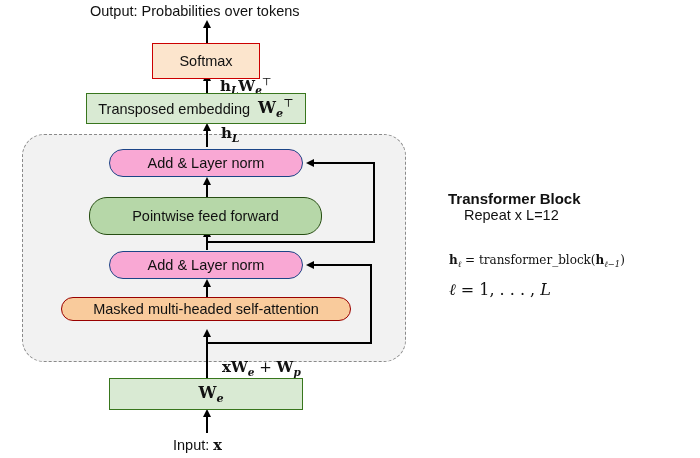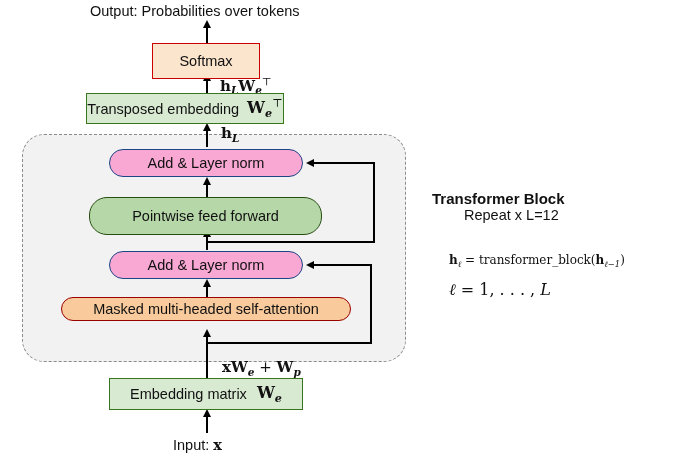--- a/index.html
+++ b/index.html
@@ -55,21 +55,21 @@
 <div class="label" style="left:90px;top:3px;font-size:14.5px;">Output: Probabilities over tokens</div>
 
 <div class="box rect-red" style="left:152px;top:43px;width:108px;height:36px;">
   <span>Softmax</span>
 </div>
 
 <div class="label mb" style="left:220px;top:75px;font-size:15px;">
   <span>h</span><span class="sub mi">L</span><span>W</span><span class="sub mi">e</span><span class="sup math" style="font-weight:normal">⊤</span>
 </div>
 
-<div class="box rect-green" style="left:86px;top:93px;width:198px;height:31px;">
+<div class="box rect-green" style="left:86px;top:93px;width:220px;height:31px;">
   <span>Transposed embedding</span>
   <span class="mb" style="margin-left:8px;font-size:16px;">
     <span>W</span><span class="sub mi">e</span><span class="sup math" style="font-weight:normal">⊤</span>
   </span>
 </div>
 
 <div class="label mb" style="left:221px;top:124px;font-size:15px;">
   <span>h</span><span class="sub mi">L</span>
 </div>
 
@@ -87,31 +87,30 @@
 
 <div class="box pill-orange" style="left:61px;top:297px;width:290px;height:24px;">
   <span>Masked multi-headed self-attention</span>
 </div>
 
 <div class="label mb" style="left:222px;top:358px;font-size:15px;background:transparent;">
   <span>x</span><span>W</span><span class="sub mi">e</span><span class="math" style="font-weight:normal"> + </span><span>W</span><span class="sub mi">p</span>
 </div>
 
 <div class="box rect-green" style="left:109px;top:378px;width:194px;height:32px;">
-  <span>Embedding matrix</span>
   <span class="mb" style="margin-left:10px;font-size:16px;">
     <span>W</span><span class="sub mi">e</span>
   </span>
 </div>
 
 <div class="label" style="left:173px;top:436px;font-size:14.5px;">
   <span>Input: </span><span class="mb">x</span>
 </div>
 
-<div class="label" style="left:432px;top:190px;font-size:15px;font-weight:bold;">Transformer Block</div>
+<div class="label" style="left:448px;top:190px;font-size:15px;font-weight:bold;">Transformer Block</div>
 <div class="label" style="left:464px;top:207px;font-size:14.5px;">Repeat x L=12</div>
 
 <div class="label math" style="left:449px;top:253px;font-size:12px;">
   <span class="mb">h</span><span class="sub mi">ℓ</span><span> = transformer_block(</span><span class="mb">h</span><span class="sub mi">ℓ−1</span><span>)</span>
 </div>
 <div class="label math" style="left:449px;top:280px;font-size:16px;">
   <span class="mi">ℓ</span><span> = 1, . . . , </span><span class="mi">L</span>
 </div>
 
 </body></html>

